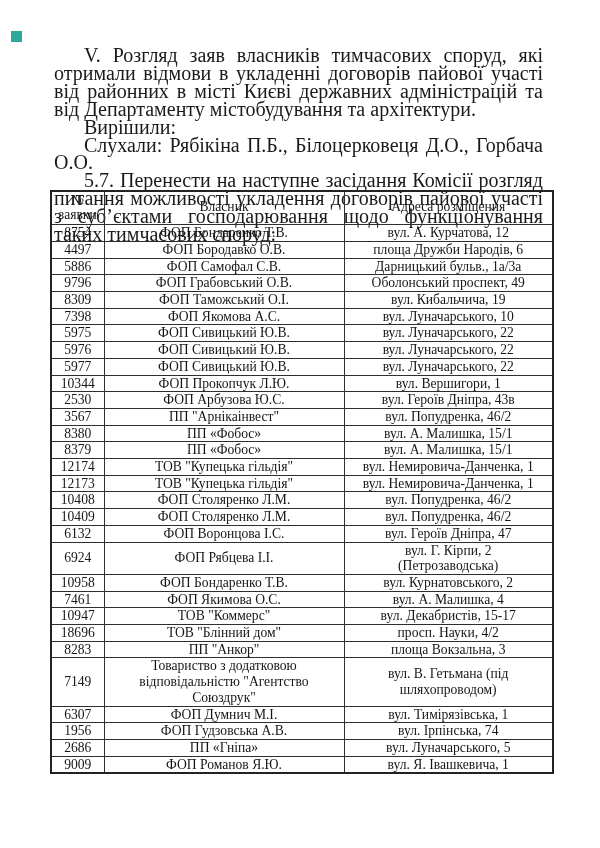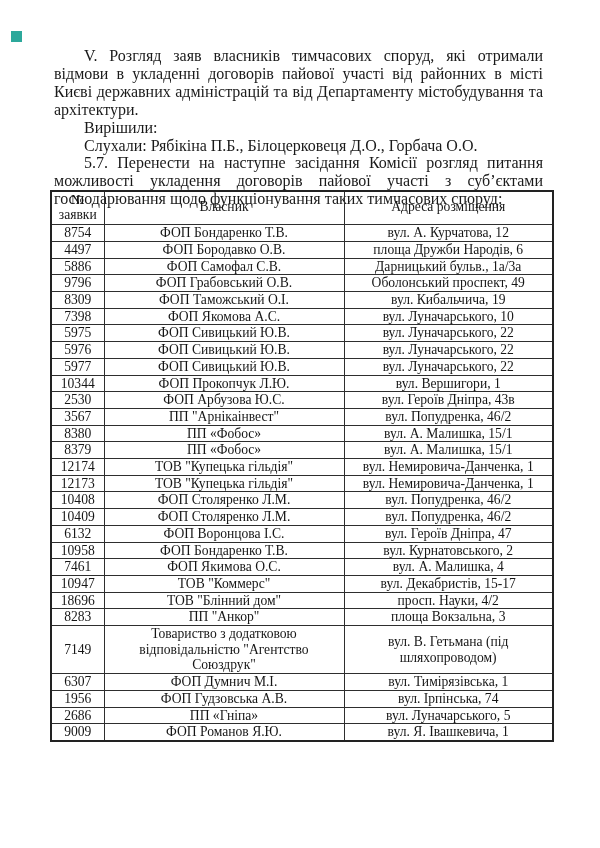--- a/index.html
+++ b/index.html
@@ -22,21 +22,21 @@
     top: 31px;
     width: 11px;
     height: 11px;
     background: #2ca89b;
   }
   .body-text {
     position: absolute;
     left: 54px;
     top: 47px;
     width: 489px;
-    font-size: 16px;
+    font-size: 20px;
     line-height: 17.9px;
     text-align: justify;
   }
   .body-text p {
     margin: 0;
     padding: 0;
     text-indent: 30px;
   }
   table.doc-table {
     position: absolute;
@@ -191,20 +191,26 @@
           <td>10409</td>
           <td>ФОП Столяренко Л.М.</td>
           <td>вул. Попудренка, 46/2</td>
         </tr>
         <tr>
           <td>6132</td>
           <td>ФОП Воронцова І.С.</td>
           <td>вул. Героїв Дніпра, 47</td>
         </tr>
         <tr>
+          <td>6924</td>
+          <td>ФОП Рябцева І.І.</td>
+          <td>вул. Г. Кірпи, 2
+(Петрозаводська)</td>
+        </tr>
+        <tr>
           <td>10958</td>
           <td>ФОП Бондаренко Т.В.</td>
           <td>вул. Курнатовського, 2</td>
         </tr>
         <tr>
           <td>7461</td>
           <td>ФОП Якимова О.С.</td>
           <td>вул. А. Малишка, 4</td>
         </tr>
         <tr>

